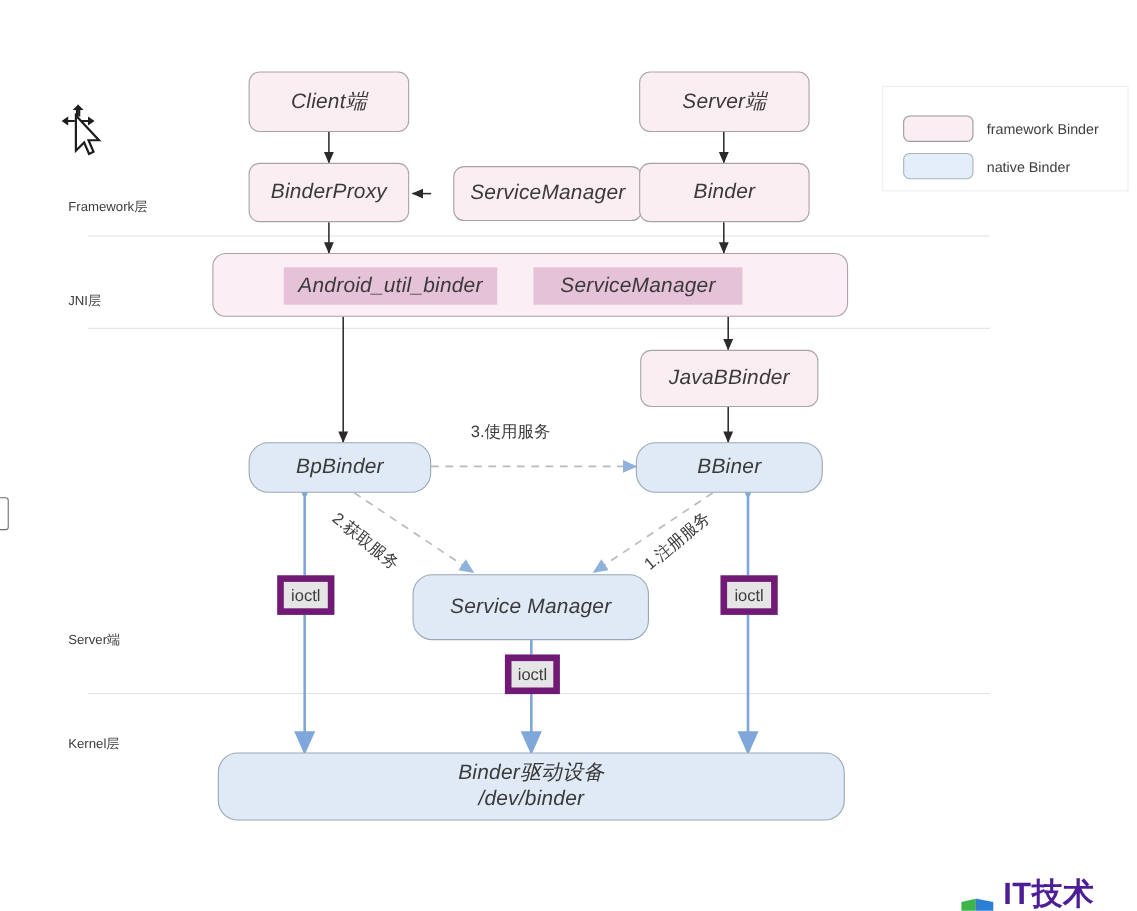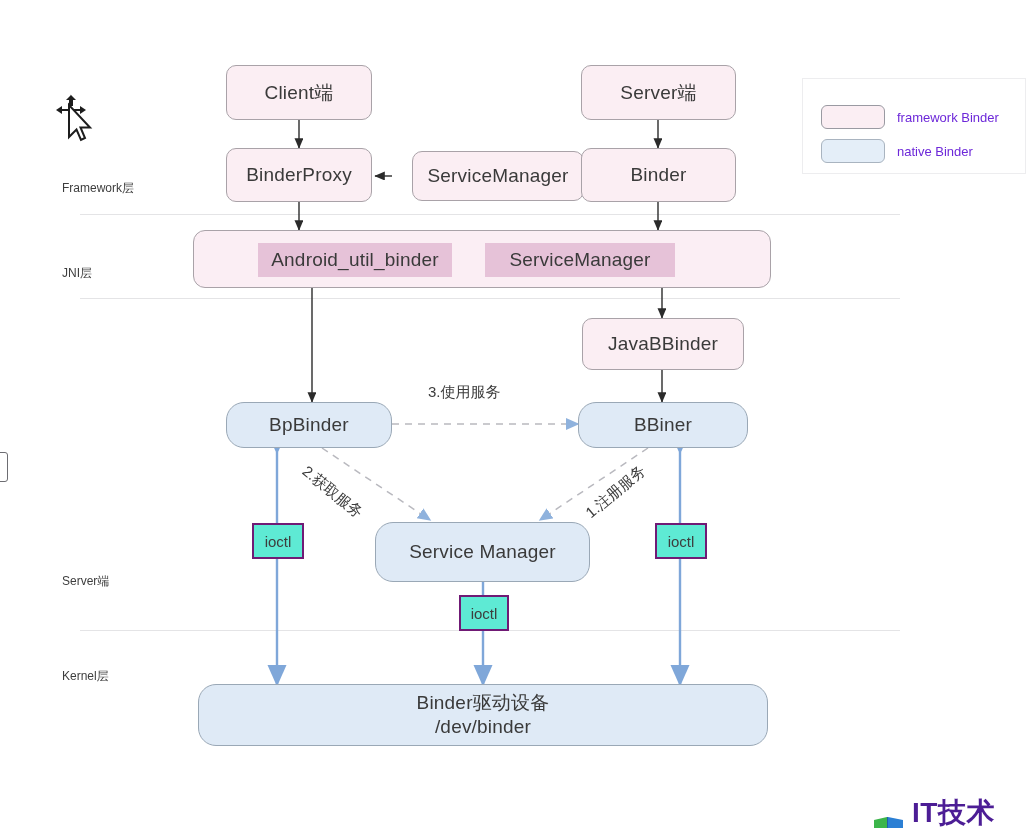--- a/index.html
+++ b/index.html
@@ -11,55 +11,56 @@
   #stage{position:absolute;inset:0;}
   svg#wires{position:absolute;left:0;top:0;width:1034px;height:828px;pointer-events:none;}
 
   .node{
     position:absolute;box-sizing:border-box;
     border:1.4px solid #9a9aa2;border-radius:10px;
     display:flex;align-items:center;justify-content:center;
     text-align:center;line-height:1.25;
     font-size:19px;color:#3a3a3a;
     letter-spacing:.2px;
+    font-style:italic;
   }
   .fw{background:#fbeef3;border-color:#a9a2a8;}
   .nv{background:#dfeaf6;border-color:#9aa8b6;border-radius:18px;}
   .jni{background:#fbeef4;border-color:#a9a2a8;border-radius:12px;}
   .jni-inner{
     position:absolute;background:#e6c2d8;
     display:flex;align-items:center;justify-content:center;
     font-size:19px;color:#3a3a3a;
   }
 
   .layer-label{
     position:absolute;font-size:12px;color:#3d3d3d;white-space:nowrap;
   }
   .divider{position:absolute;height:1px;background:#e4e4e6;}
 
   .ioctl{
     position:absolute;box-sizing:border-box;
-    background:#5eead4;border:2px solid #701a75;
+    background:#e5e5e5;border:6px solid #701a75;
     display:flex;align-items:center;justify-content:center;
     font-size:15px;color:#3d3d3d;text-align:right;
   }
 
   .flow-label{
     position:absolute;font-size:15px;color:#3d3d3d;white-space:nowrap;
   }
   .rot-l{transform:rotate(39deg);transform-origin:left top;}
   .rot-r{transform:rotate(-40deg);transform-origin:left top;}
 
   .legend{
     position:absolute;left:802px;top:78px;width:224px;height:96px;
     box-sizing:border-box;border:1px solid #ededef;background:#fff;
   }
   .legend-row{position:absolute;display:flex;align-items:center;}
   .swatch{width:62px;height:22px;border:1.4px solid #9a9aa2;border-radius:6px;}
-  .legend-text{font-size:13px;color:#6d28d9;margin-left:12px;white-space:nowrap;}
+  .legend-text{font-size:13px;color:#404040;margin-left:12px;white-space:nowrap;}
 
   .wm{position:absolute;left:872px;top:794px;display:flex;align-items:center;}
   .wm-text{font-size:28px;font-weight:bold;color:#4c1d95;margin-left:6px;letter-spacing:.5px;}
 
   .edge-artifact{
     position:absolute;left:-8px;top:452px;width:14px;height:28px;
     border:1.6px solid #6d6d72;border-radius:3px;background:#fff;
   }
   .cursor{position:absolute;left:52px;top:92px;width:42px;height:58px;}
 </style>

